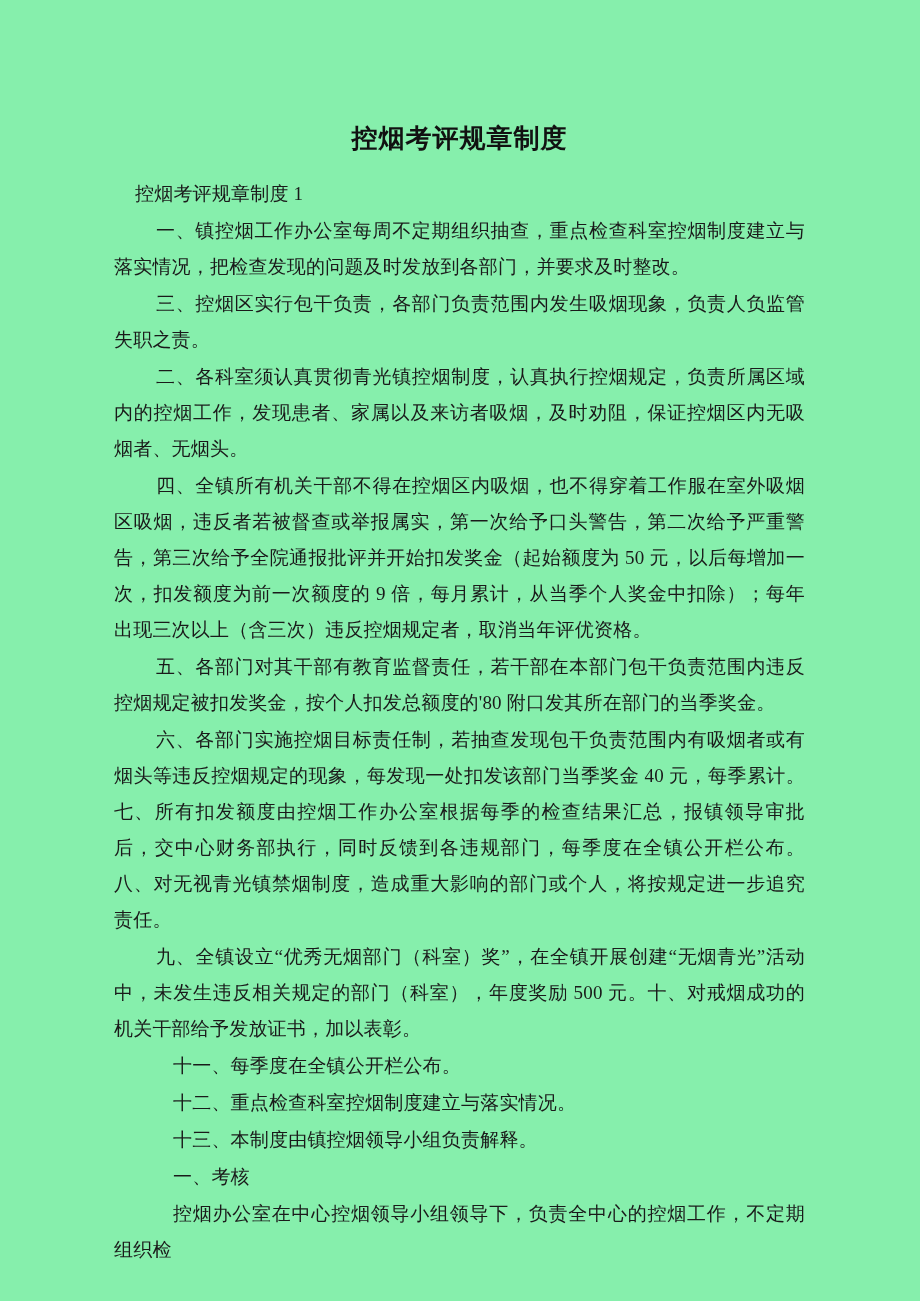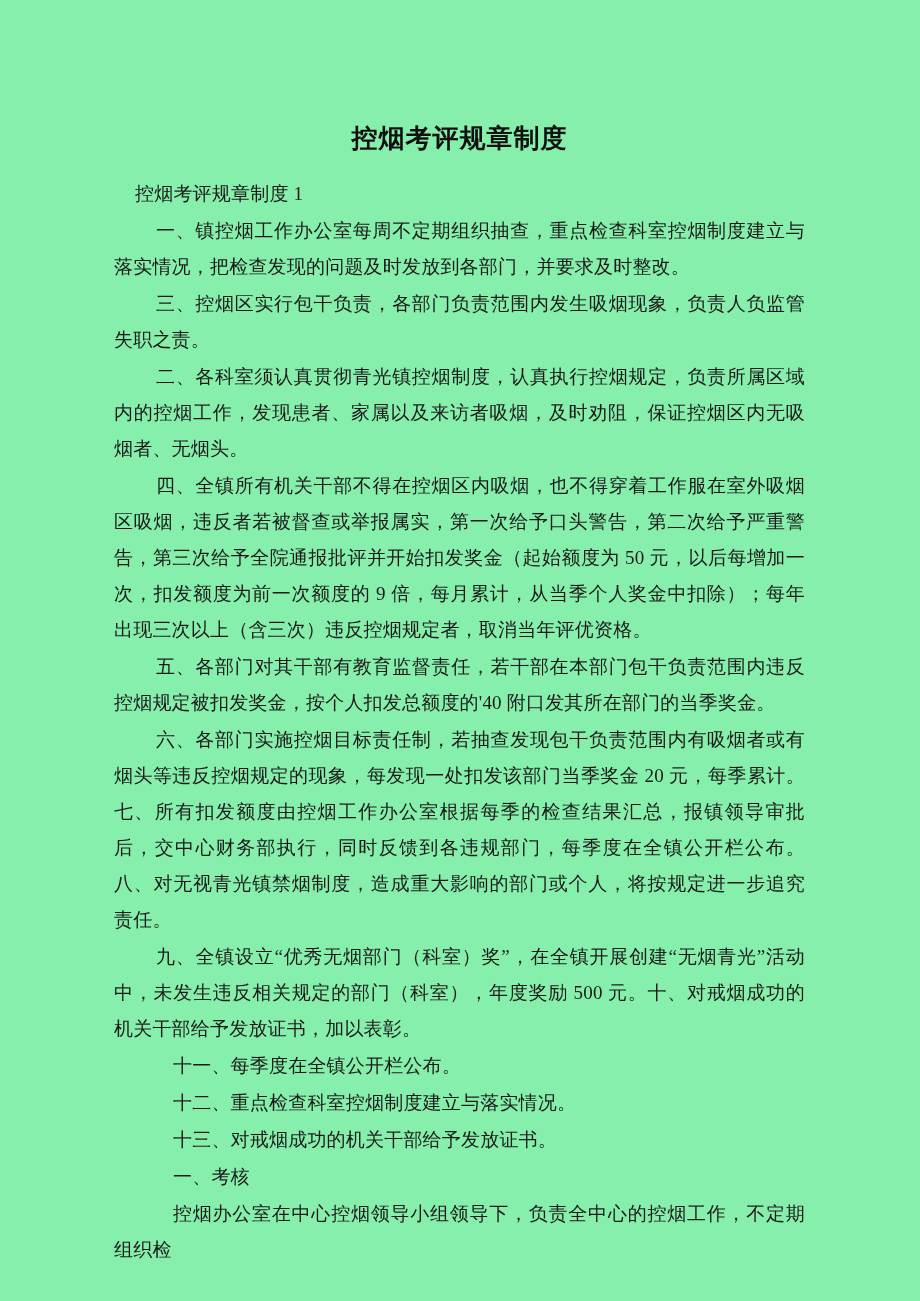--- a/index.html
+++ b/index.html
@@ -48,23 +48,23 @@
 
 <div class="doc-page">
   <div class="doc-content">
     <h1 class="doc-title">控烟考评规章制度</h1>
     <div class="doc-body">
         <p class="para ind-1">控烟考评规章制度 1</p>
         <p class="para ind-2">一、镇控烟工作办公室每周不定期组织抽查，重点检查科室控烟制度建立与落实情况，把检查发现的问题及时发放到各部门，并要求及时整改。</p>
         <p class="para ind-2">三、控烟区实行包干负责，各部门负责范围内发生吸烟现象，负责人负监管失职之责。</p>
         <p class="para ind-2">二、各科室须认真贯彻青光镇控烟制度，认真执行控烟规定，负责所属区域内的控烟工作，发现患者、家属以及来访者吸烟，及时劝阻，保证控烟区内无吸烟者、无烟头。</p>
         <p class="para ind-2">四、全镇所有机关干部不得在控烟区内吸烟，也不得穿着工作服在室外吸烟区吸烟，违反者若被督查或举报属实，第一次给予口头警告，第二次给予严重警告，第三次给予全院通报批评并开始扣发奖金（起始额度为 50 元，以后每增加一次，扣发额度为前一次额度的 9 倍，每月累计，从当季个人奖金中扣除）；每年出现三次以上（含三次）违反控烟规定者，取消当年评优资格。</p>
-        <p class="para ind-2">五、各部门对其干部有教育监督责任，若干部在本部门包干负责范围内违反控烟规定被扣发奖金，按个人扣发总额度的'40 附口发其所在部门的当季奖金。</p>
-        <p class="para ind-2">六、各部门实施控烟目标责任制，若抽查发现包干负责范围内有吸烟者或有烟头等违反控烟规定的现象，每发现一处扣发该部门当季奖金 20 元，每季累计。七、所有扣发额度由控烟工作办公室根据每季的检查结果汇总，报镇领导审批后，交中心财务部执行，同时反馈到各违规部门，每季度在全镇公开栏公布。八、对无视青光镇禁烟制度，造成重大影响的部门或个人，将按规定进一步追究责任。</p>
+        <p class="para ind-2">五、各部门对其干部有教育监督责任，若干部在本部门包干负责范围内违反控烟规定被扣发奖金，按个人扣发总额度的'80 附口发其所在部门的当季奖金。</p>
+        <p class="para ind-2">六、各部门实施控烟目标责任制，若抽查发现包干负责范围内有吸烟者或有烟头等违反控烟规定的现象，每发现一处扣发该部门当季奖金 40 元，每季累计。七、所有扣发额度由控烟工作办公室根据每季的检查结果汇总，报镇领导审批后，交中心财务部执行，同时反馈到各违规部门，每季度在全镇公开栏公布。八、对无视青光镇禁烟制度，造成重大影响的部门或个人，将按规定进一步追究责任。</p>
         <p class="para ind-2">九、全镇设立“优秀无烟部门（科室）奖”，在全镇开展创建“无烟青光”活动中，未发生违反相关规定的部门（科室），年度奖励 500 元。十、对戒烟成功的机关干部给予发放证书，加以表彰。</p>
         <p class="para ind-3">十一、每季度在全镇公开栏公布。</p>
         <p class="para ind-3">十二、重点检查科室控烟制度建立与落实情况。</p>
-        <p class="para ind-3">十三、对戒烟成功的机关干部给予发放证书。</p>
+        <p class="para ind-3">十三、本制度由镇控烟领导小组负责解释。</p>
         <p class="para ind-3">一、考核</p>
         <p class="para ind-3">控烟办公室在中心控烟领导小组领导下，负责全中心的控烟工作，不定期组织检</p>
       </div>
   </div>
 </div>
 
 </body></html>

